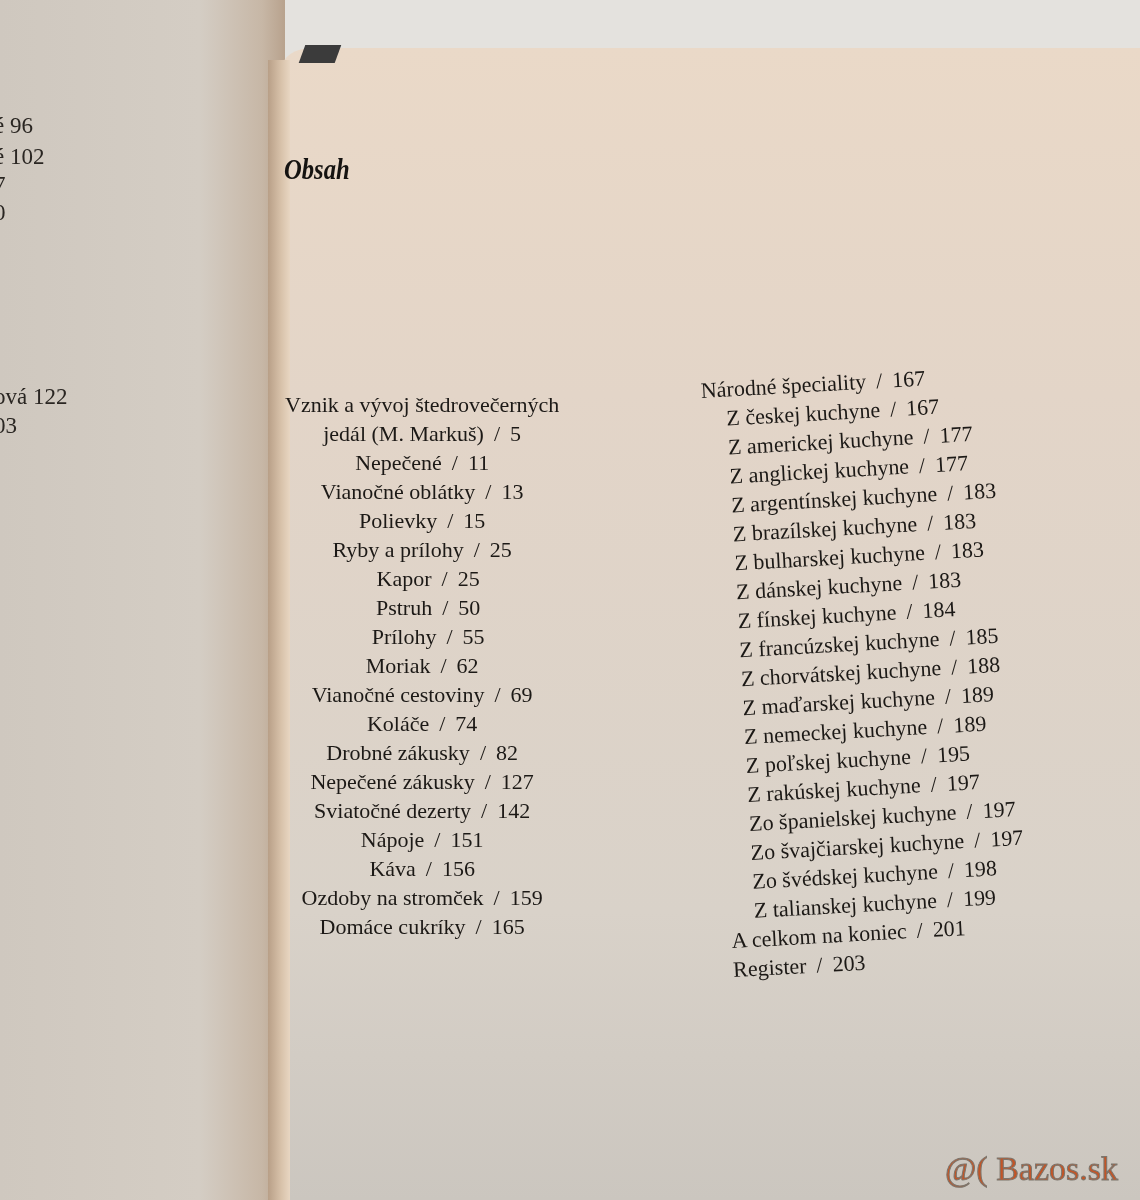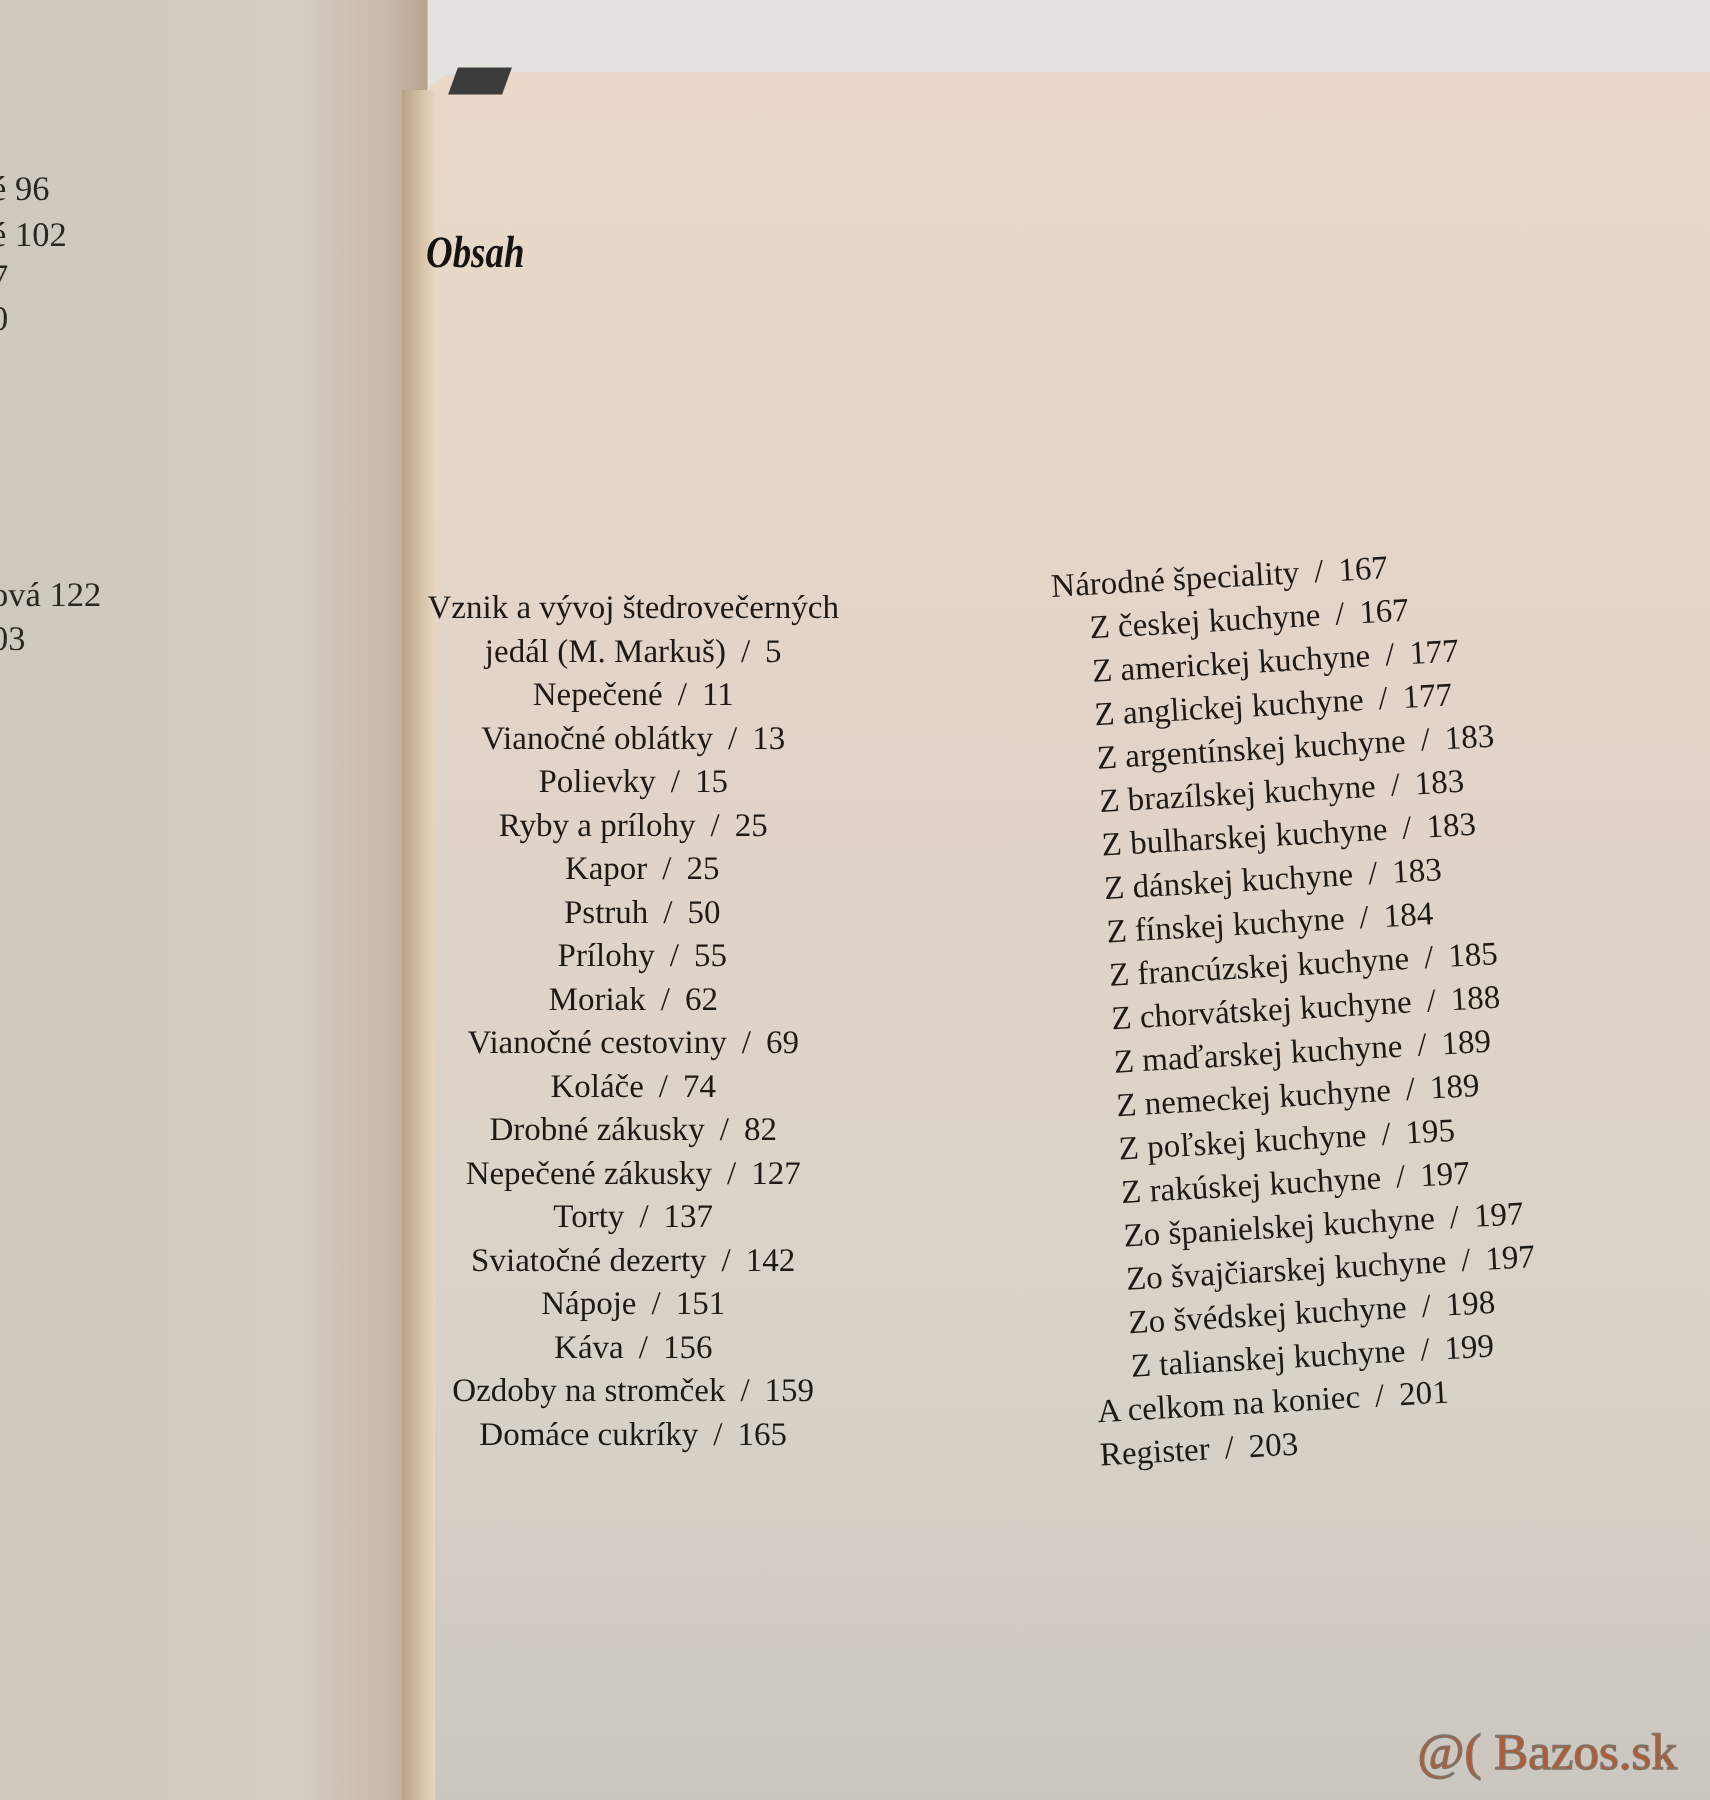--- a/index.html
+++ b/index.html
@@ -66,21 +66,20 @@
     <div class="row"><span>Polievky</span><span class="sep">/</span><span>15</span></div>
     <div class="row"><span>Ryby a prílohy</span><span class="sep">/</span><span>25</span></div>
     <div class="row sub"><span>Kapor</span><span class="sep">/</span><span>25</span></div>
     <div class="row sub"><span>Pstruh</span><span class="sep">/</span><span>50</span></div>
     <div class="row sub"><span>Prílohy</span><span class="sep">/</span><span>55</span></div>
     <div class="row"><span>Moriak</span><span class="sep">/</span><span>62</span></div>
     <div class="row"><span>Vianočné cestoviny</span><span class="sep">/</span><span>69</span></div>
     <div class="row"><span>Koláče</span><span class="sep">/</span><span>74</span></div>
     <div class="row"><span>Drobné zákusky</span><span class="sep">/</span><span>82</span></div>
     <div class="row"><span>Nepečené zákusky</span><span class="sep">/</span><span>127</span></div>
-    <div class="row"><span>Torty</span><span class="sep">/</span><span>137</span></div>
     <div class="row"><span>Sviatočné dezerty</span><span class="sep">/</span><span>142</span></div>
     <div class="row"><span>Nápoje</span><span class="sep">/</span><span>151</span></div>
     <div class="row"><span>Káva</span><span class="sep">/</span><span>156</span></div>
     <div class="row"><span>Ozdoby na stromček</span><span class="sep">/</span><span>159</span></div>
     <div class="row"><span>Domáce cukríky</span><span class="sep">/</span><span>165</span></div>
   </div>
 <div class="toc col2" id="col2">
     <div class="row"><span>Národné špeciality</span><span class="sep">/</span><span>167</span></div>
     <div class="row sub"><span>Z českej kuchyne</span><span class="sep">/</span><span>167</span></div>
     <div class="row sub"><span>Z americkej kuchyne</span><span class="sep">/</span><span>177</span></div>

